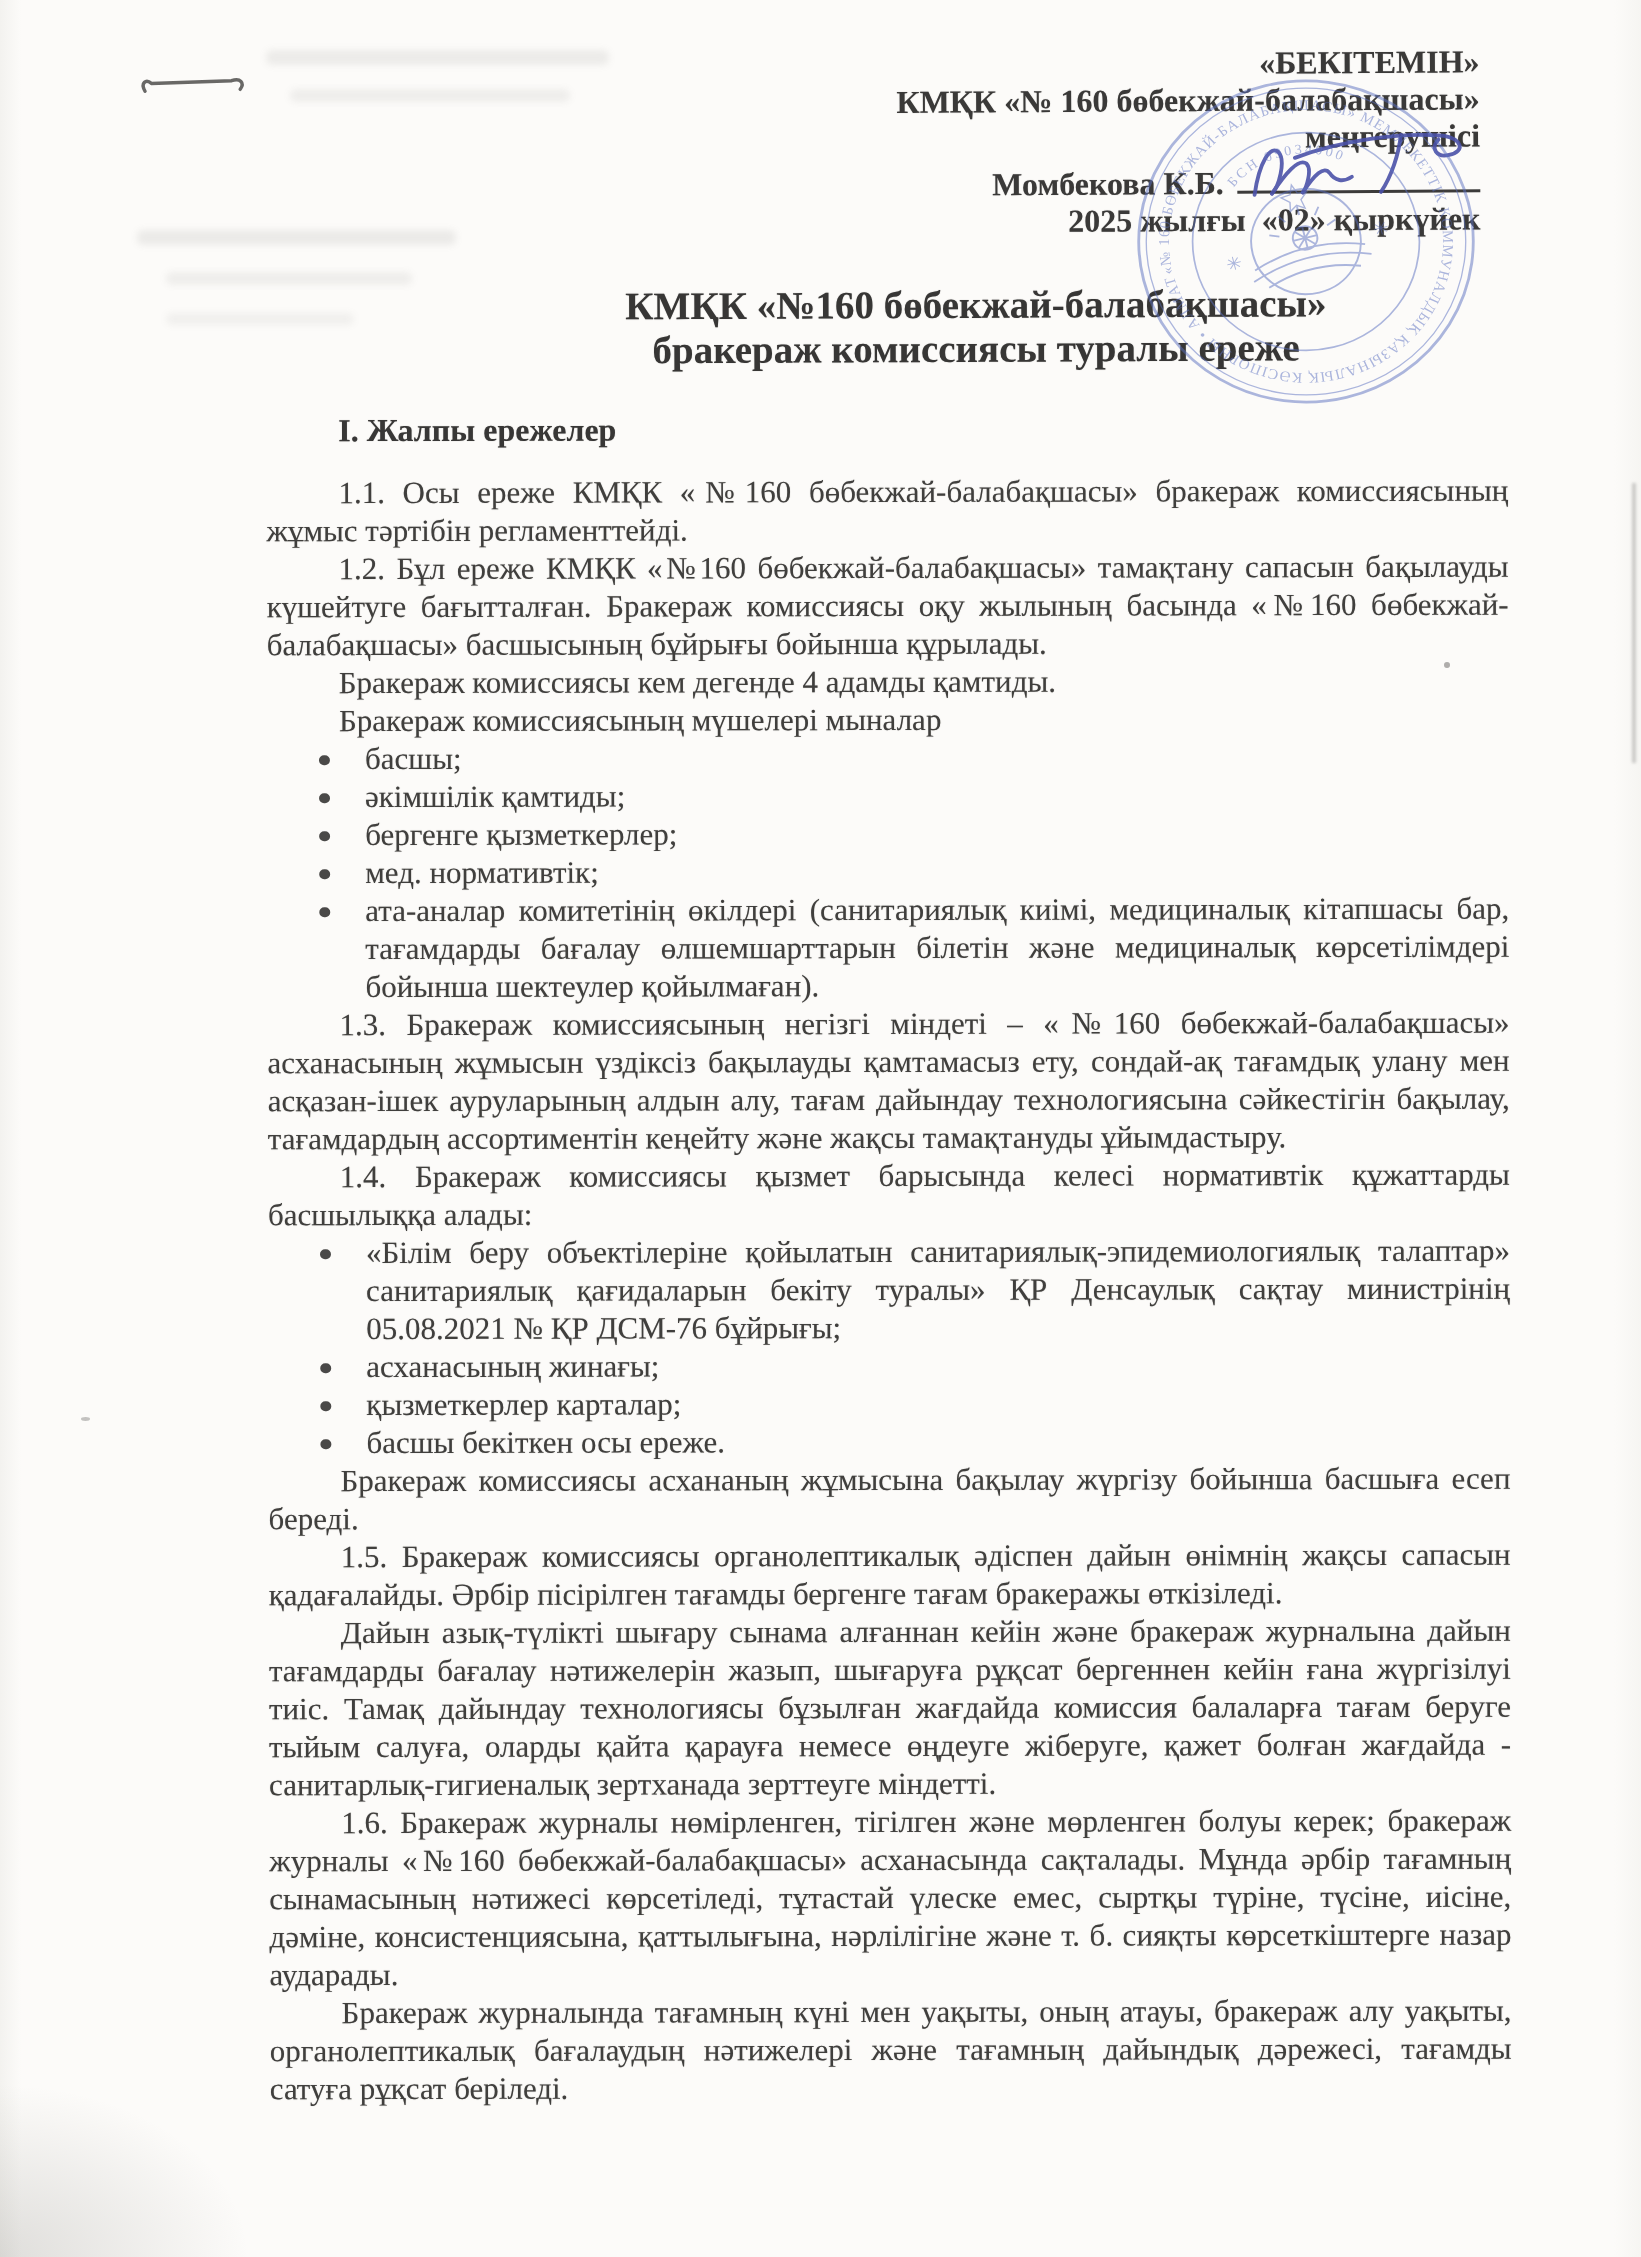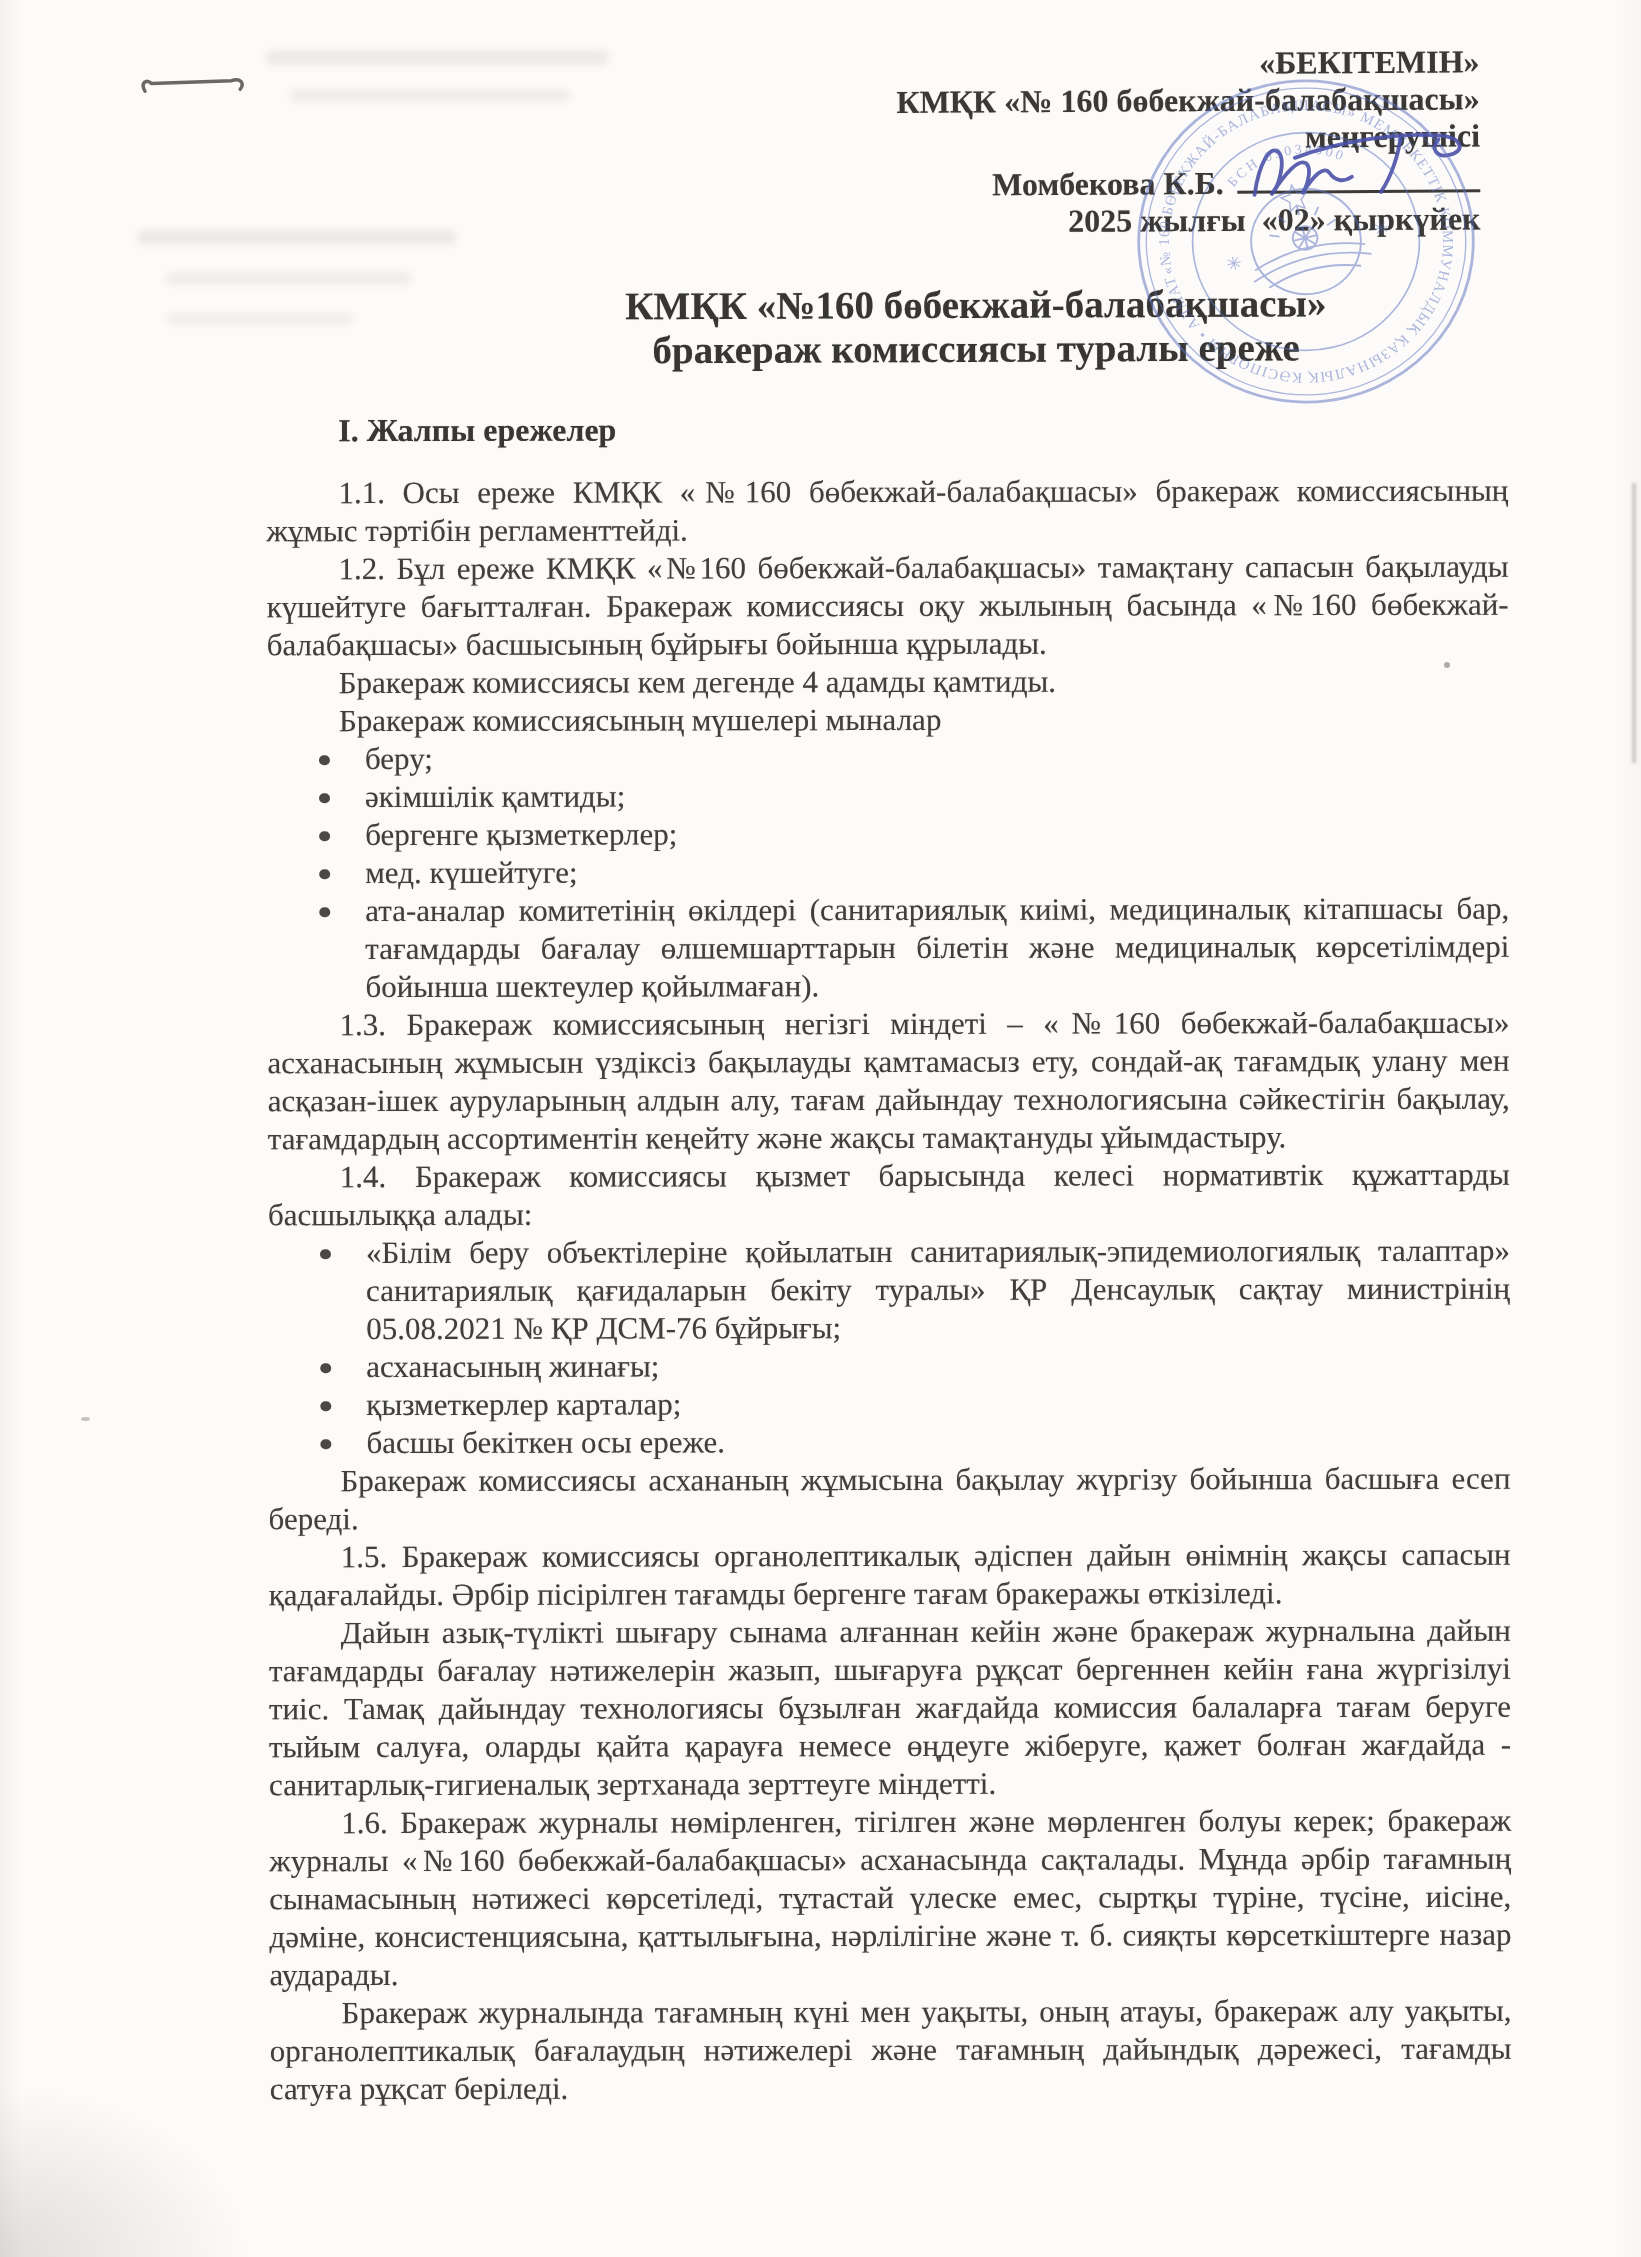--- a/index.html
+++ b/index.html
@@ -136,24 +136,24 @@
 
   <div class="body txt">
     <div class="sec-heading">I. Жалпы ережелер</div>
 
     <p class="para">1.1. Осы ереже КМҚК «№160 бөбекжай-балабақшасы» бракераж комиссиясының жұмыс тәртібін регламенттейді.</p>
     <p class="para">1.2. Бұл ереже КМҚК «№160 бөбекжай-балабақшасы» тамақтану сапасын бақылауды күшейтуге бағытталған. Бракераж комиссиясы оқу жылының басында «№160 бөбекжай-балабақшасы» басшысының бұйрығы бойынша құрылады.</p>
     <p class="para">Бракераж комиссиясы кем дегенде 4 адамды қамтиды.</p>
     <p class="para">Бракераж комиссиясының мүшелері мыналар</p>
 
     <ul class="doc-list">
-      <li><span class="bullet"></span><span>беру;</span></li>
+      <li><span class="bullet"></span><span>басшы;</span></li>
       <li><span class="bullet"></span><span>әкімшілік қамтиды;</span></li>
       <li><span class="bullet"></span><span>бергенге қызметкерлер;</span></li>
-      <li><span class="bullet"></span><span>мед. күшейтуге;</span></li>
+      <li><span class="bullet"></span><span>мед. нормативтік;</span></li>
       <li><span class="bullet"></span><span>ата-аналар комитетінің өкілдері (санитариялық киімі, медициналық кітапшасы бар, тағамдарды бағалау өлшемшарттарын білетін және медициналық көрсетілімдері бойынша шектеулер қойылмаған).</span></li>
     </ul>
 
     <p class="para">1.3. Бракераж комиссиясының негізгі міндеті – «№160 бөбекжай-балабақшасы» асханасының жұмысын үздіксіз бақылауды қамтамасыз ету, сондай-ақ тағамдық улану мен асқазан-ішек ауруларының алдын алу, тағам дайындау технологиясына сәйкестігін бақылау, тағамдардың ассортиментін кеңейту және жақсы тамақтануды ұйымдастыру.</p>
     <p class="para">1.4. Бракераж комиссиясы қызмет барысында келесі нормативтік құжаттарды басшылыққа алады:</p>
 
     <ul class="doc-list">
       <li><span class="bullet"></span><span>«Білім беру объектілеріне қойылатын санитариялық-эпидемиологиялық талаптар» санитариялық қағидаларын бекіту туралы» ҚР Денсаулық сақтау министрінің 05.08.2021 № ҚР ДСМ-76 бұйрығы;</span></li>
       <li><span class="bullet"></span><span>асханасының жинағы;</span></li>
       <li><span class="bullet"></span><span>қызметкерлер карталар;</span></li>

